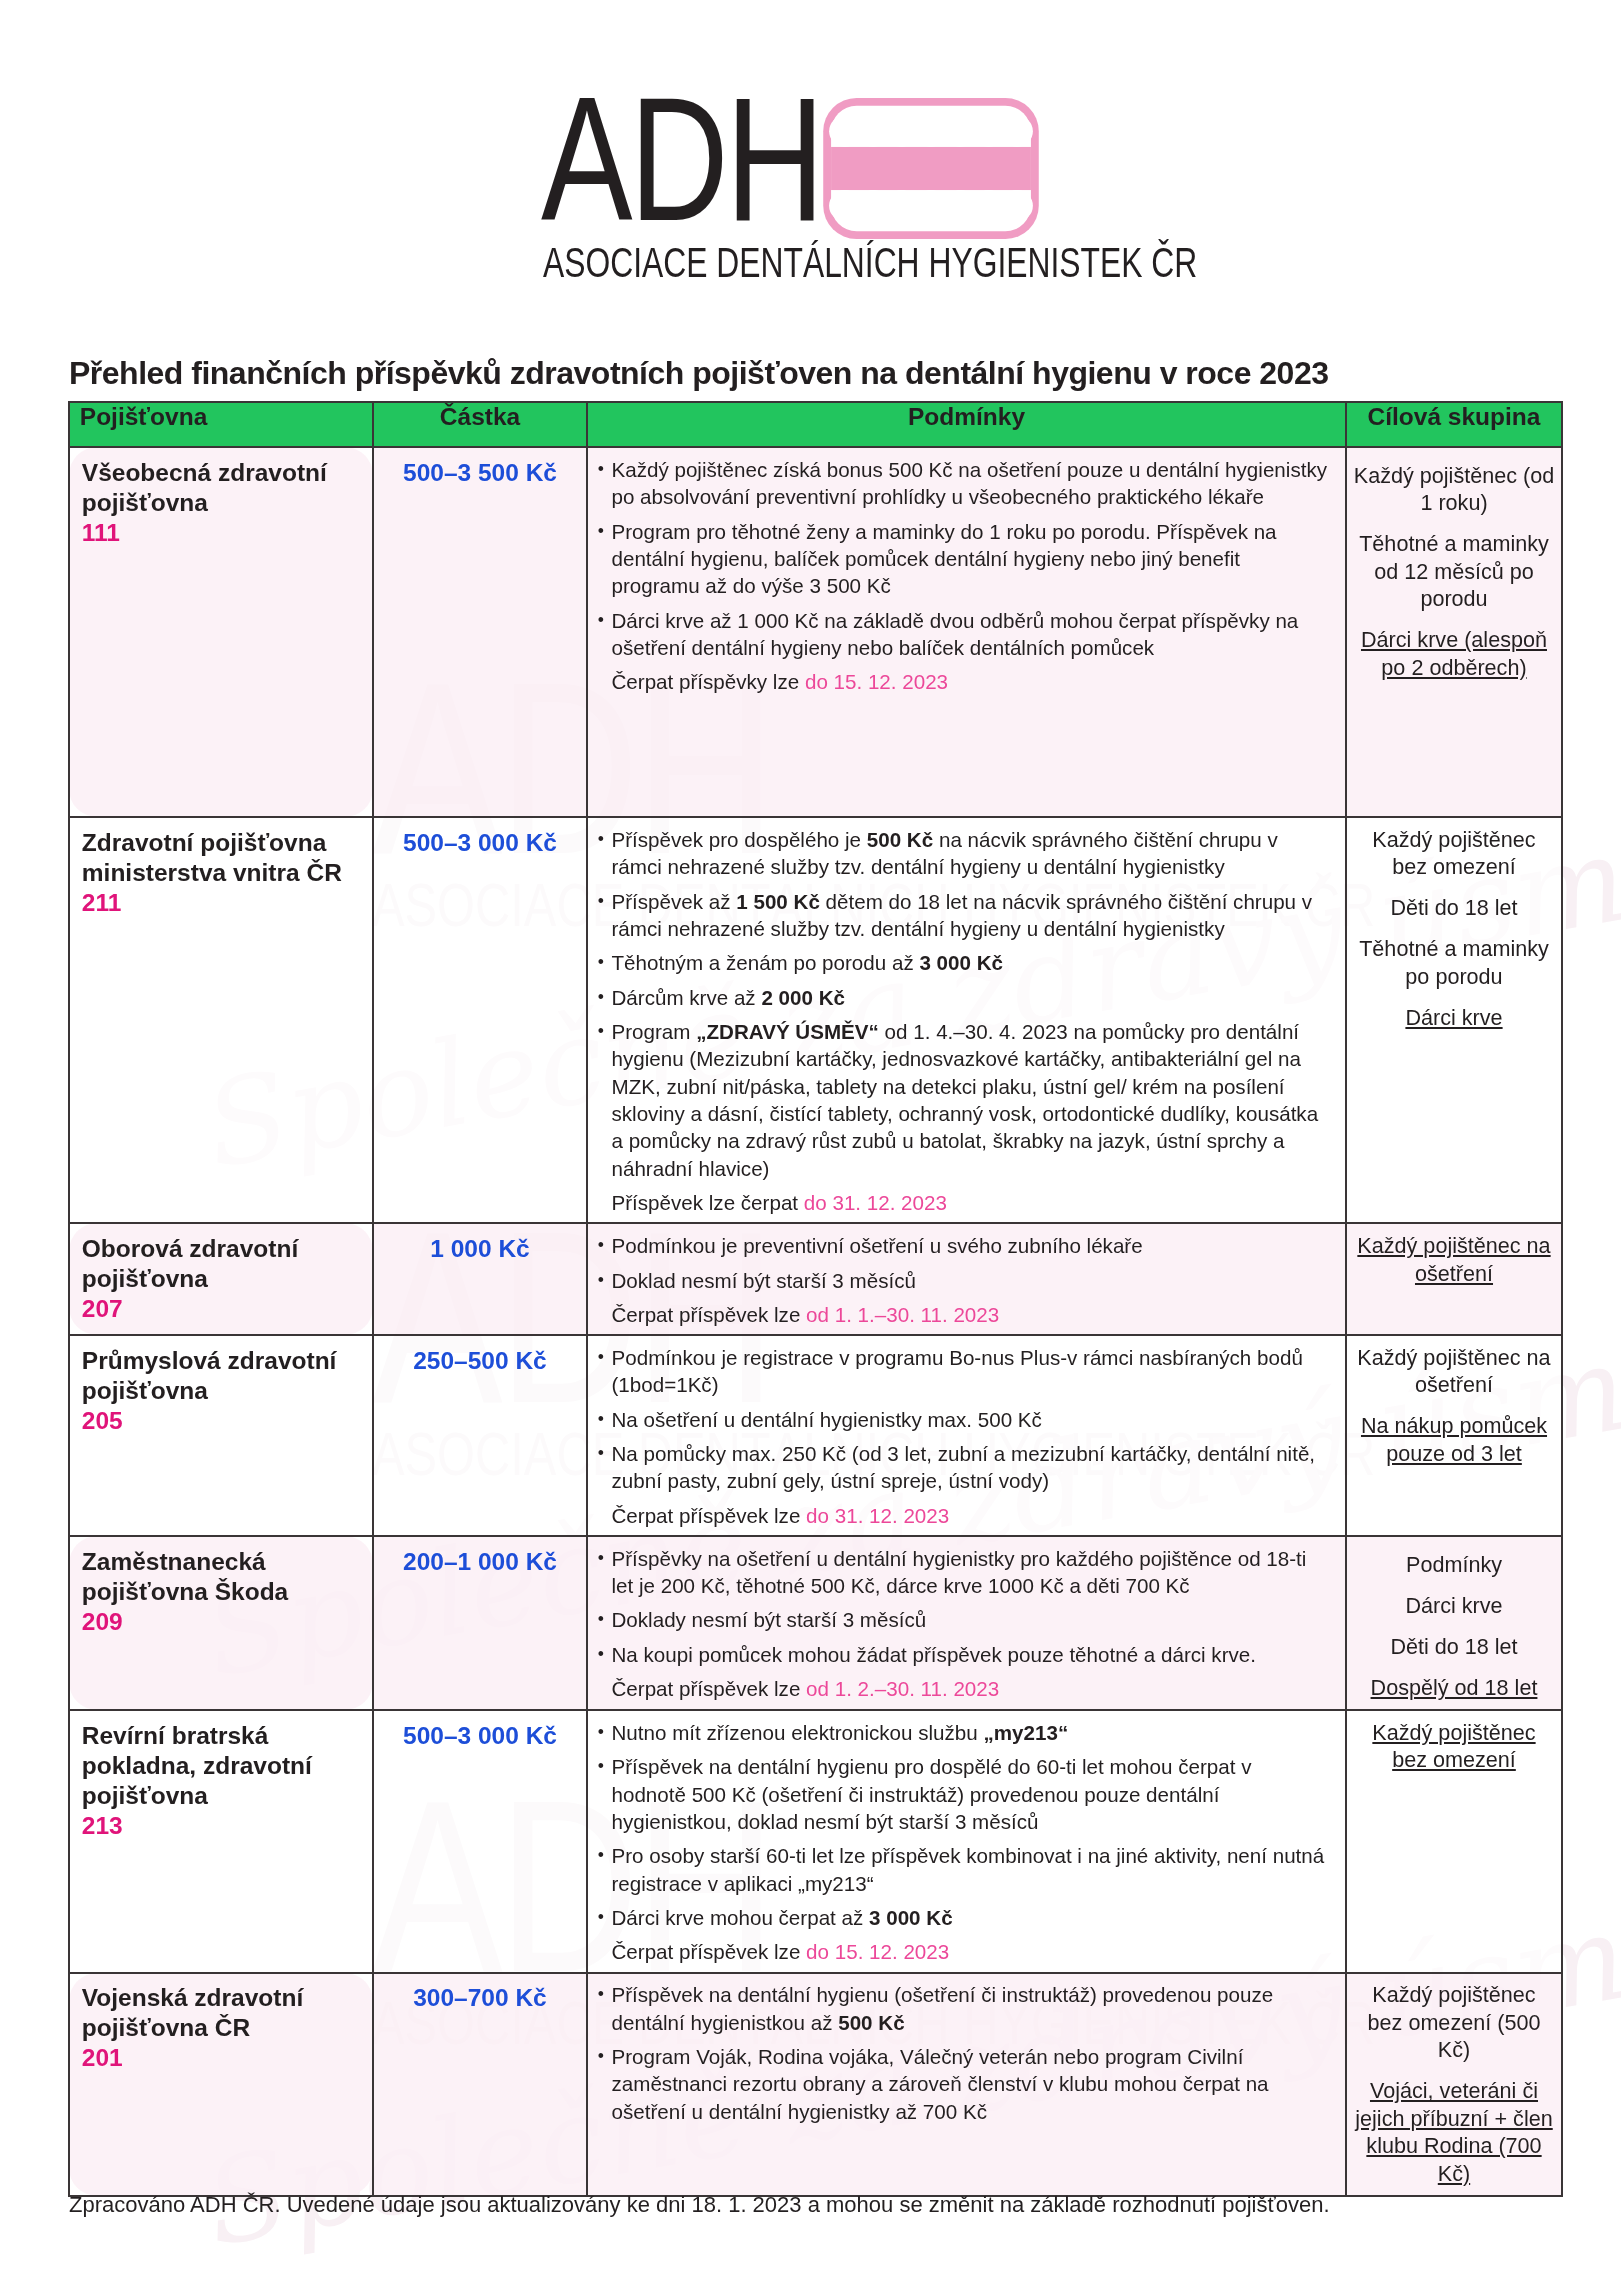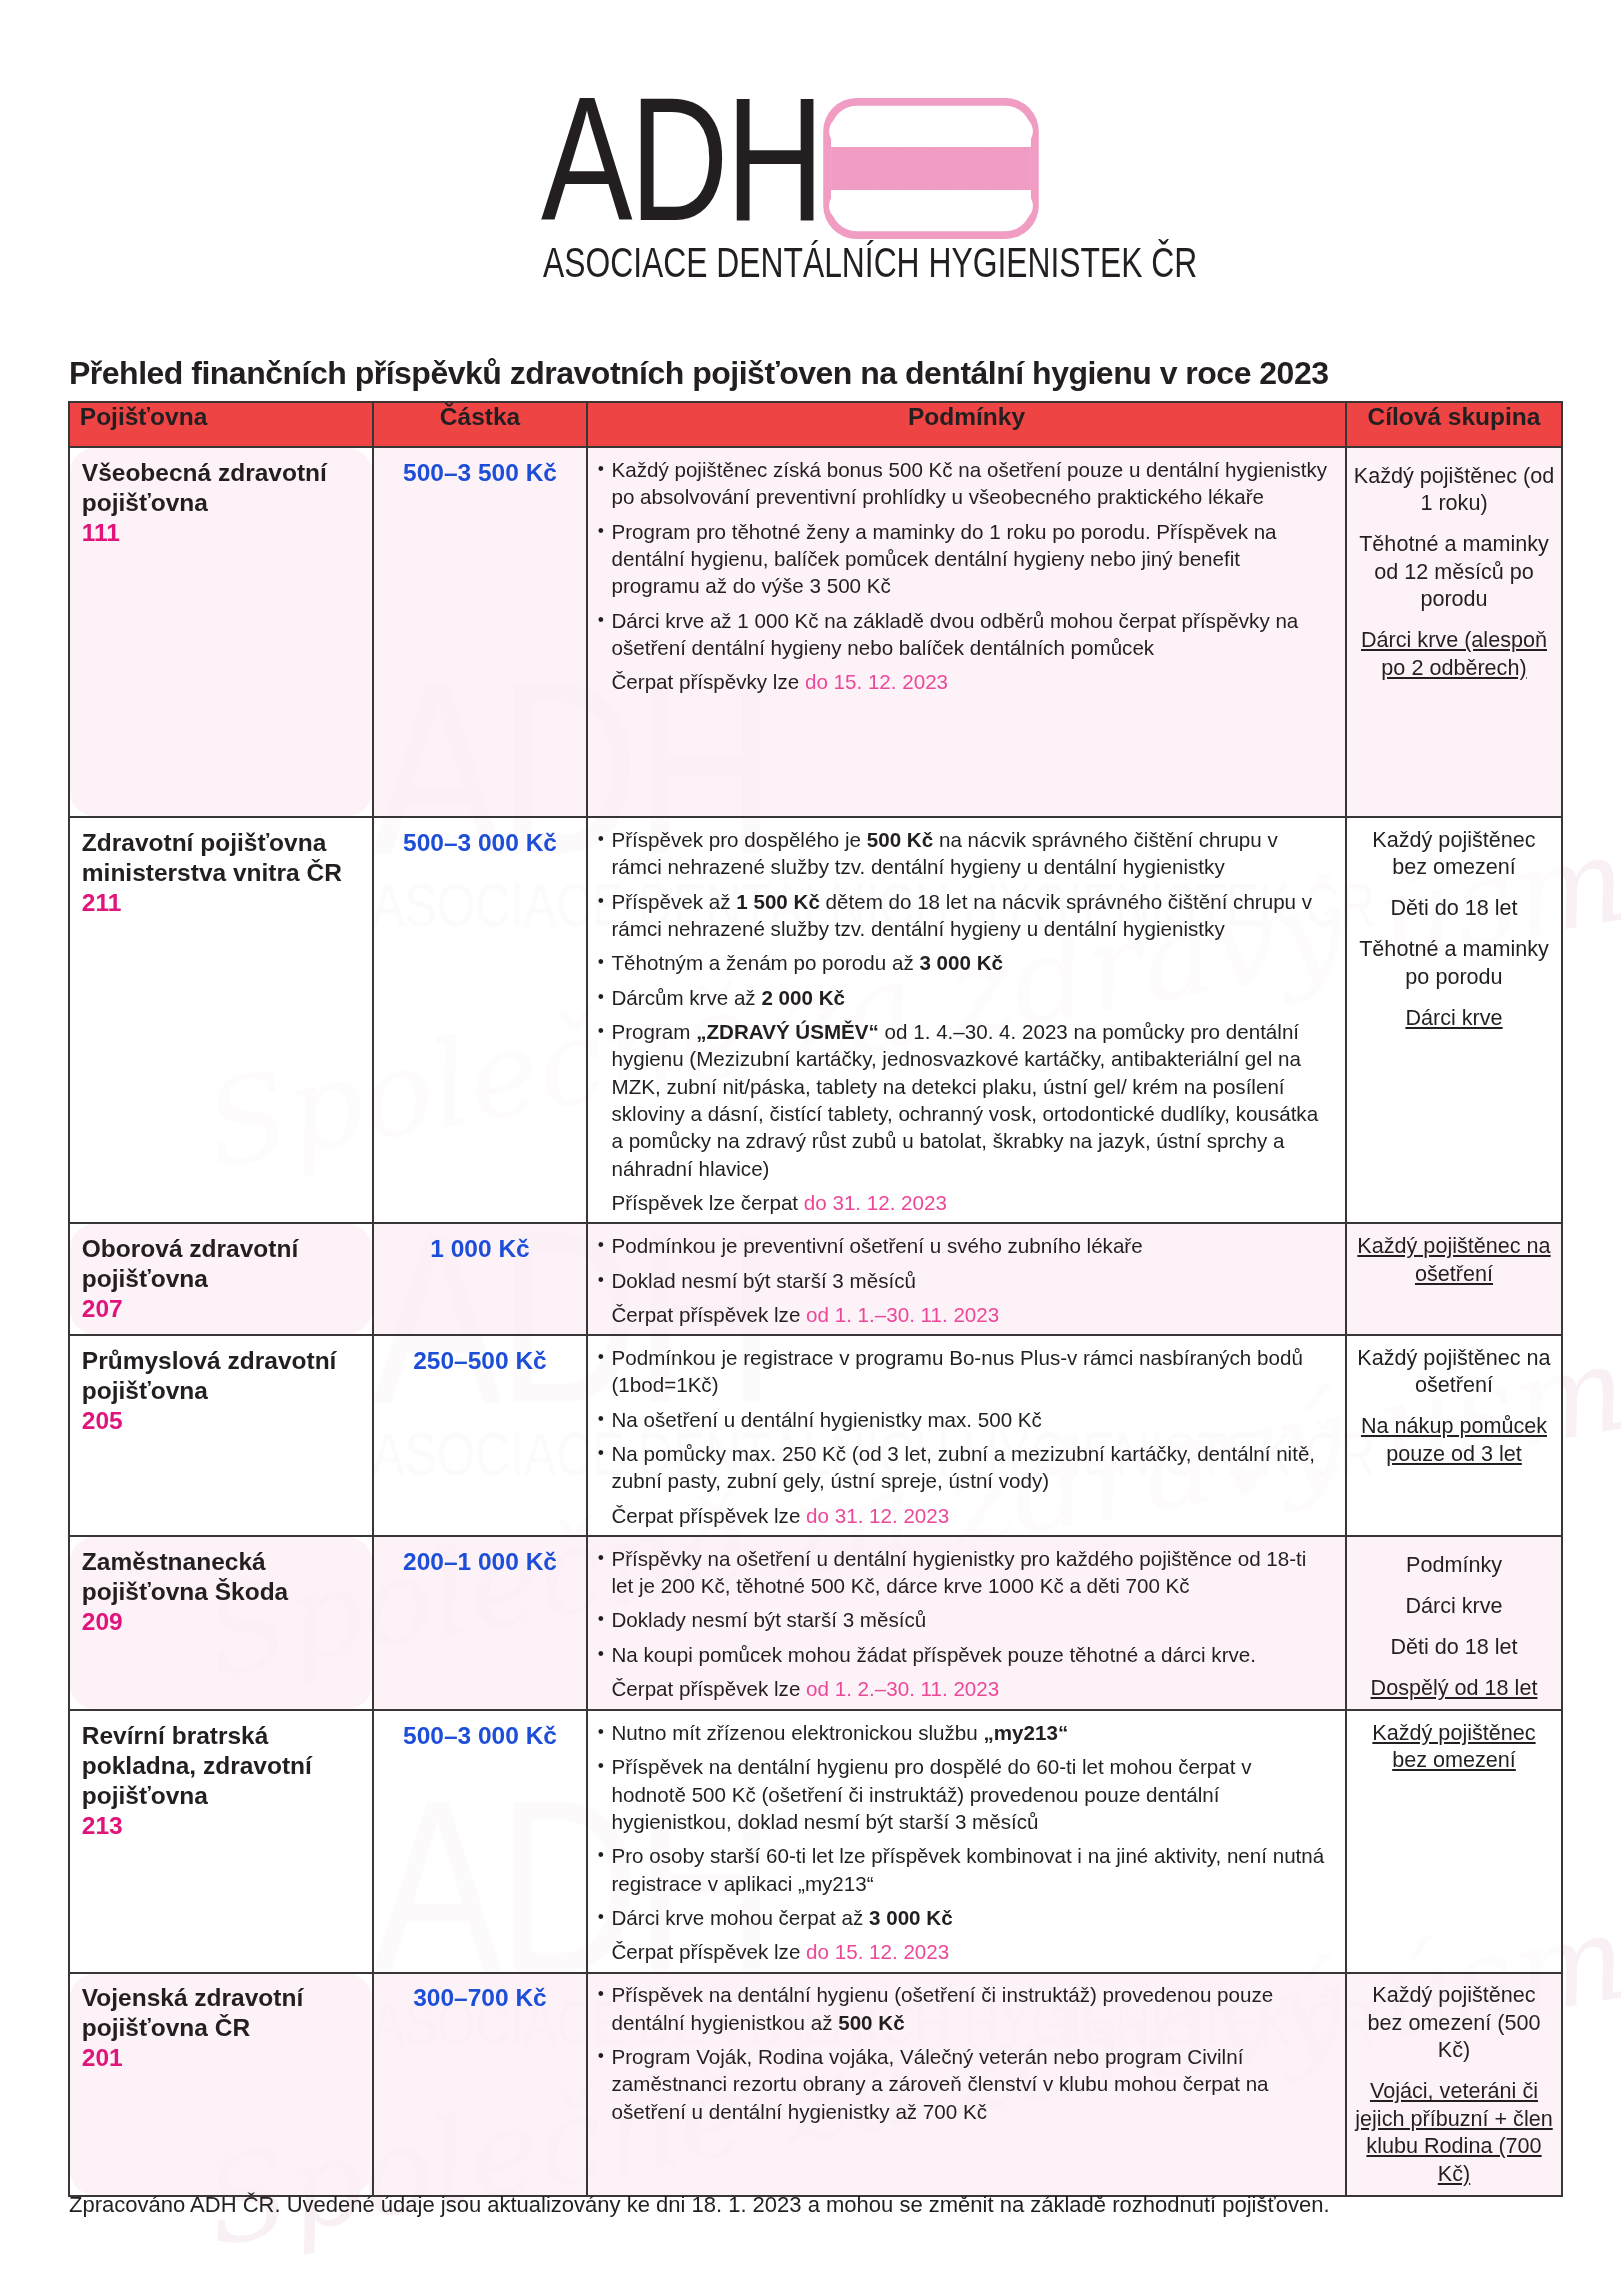--- a/index.html
+++ b/index.html
@@ -19,21 +19,21 @@
   .logo-adh { position: absolute; left: 0; top: 0; font-size: 176px; line-height: 147px; font-weight: normal; letter-spacing: -3.9px;
     transform: scaleX(0.78); transform-origin: left top; color: #231f20; }
   .logo-mouth { position: absolute; left: 280px; top: 9.8px; width: 220px; height: 145px; }
   .logo-sub { position: absolute; left: 2px; top: 155px; font-size: 43px; line-height: 43px; transform: scaleX(0.74); transform-origin: left top; color: #231f20; white-space: nowrap; }
 
   .page-title { position: absolute; left: 69px; top: 333px; width: 1490px; font-size: 32px; font-weight: bold; line-height: 39px; z-index: 2;
     letter-spacing: -0.5px; color: #231f20; }
 
   table.grid { position: absolute; left: 68px; top: 401px; width: 1492px; border-collapse: collapse; z-index: 2; table-layout: fixed; }
   table.grid th, table.grid td { border: 2px solid #3a3536; vertical-align: top; }
-  table.grid thead th { background: #ef4444; font-size: 24.5px; font-weight: bold; height: 43px; padding: 0 9.8px; color: #231f20; }
+  table.grid thead th { background: #22c55e; font-size: 24.5px; font-weight: bold; height: 43px; padding: 0 9.8px; color: #231f20; }
   table.grid thead th.c1 { text-align: left; }
   table.grid tbody td { font-size: 20.6px; line-height: 27.4px; }
   tr.shade td { background: rgba(252, 240, 246, 0.85); }
   tr.plain td { background: rgba(255, 255, 255, 0.7); }
   td.ins { padding: 9.8px 9.8px 7.8px 11.8px; font-weight: bold; font-size: 24.5px !important; line-height: 30px !important; border-radius: 28px; }
   td.ins .code { color: #e0147a; display: block; }
   td.amt { text-align: center; padding-top: 9.8px; font-weight: bold; font-size: 24.5px !important; line-height: 30px !important; color: #1d4ed8; }
   td.cond { padding: 7.8px 13.7px 5.9px 9.8px; }
   .bullet { display: flex; margin-bottom: 6.9px; }
   .bullet .dot { width: 13.7px; flex: 0 0 13.7px; font-size: 17.6px; }

